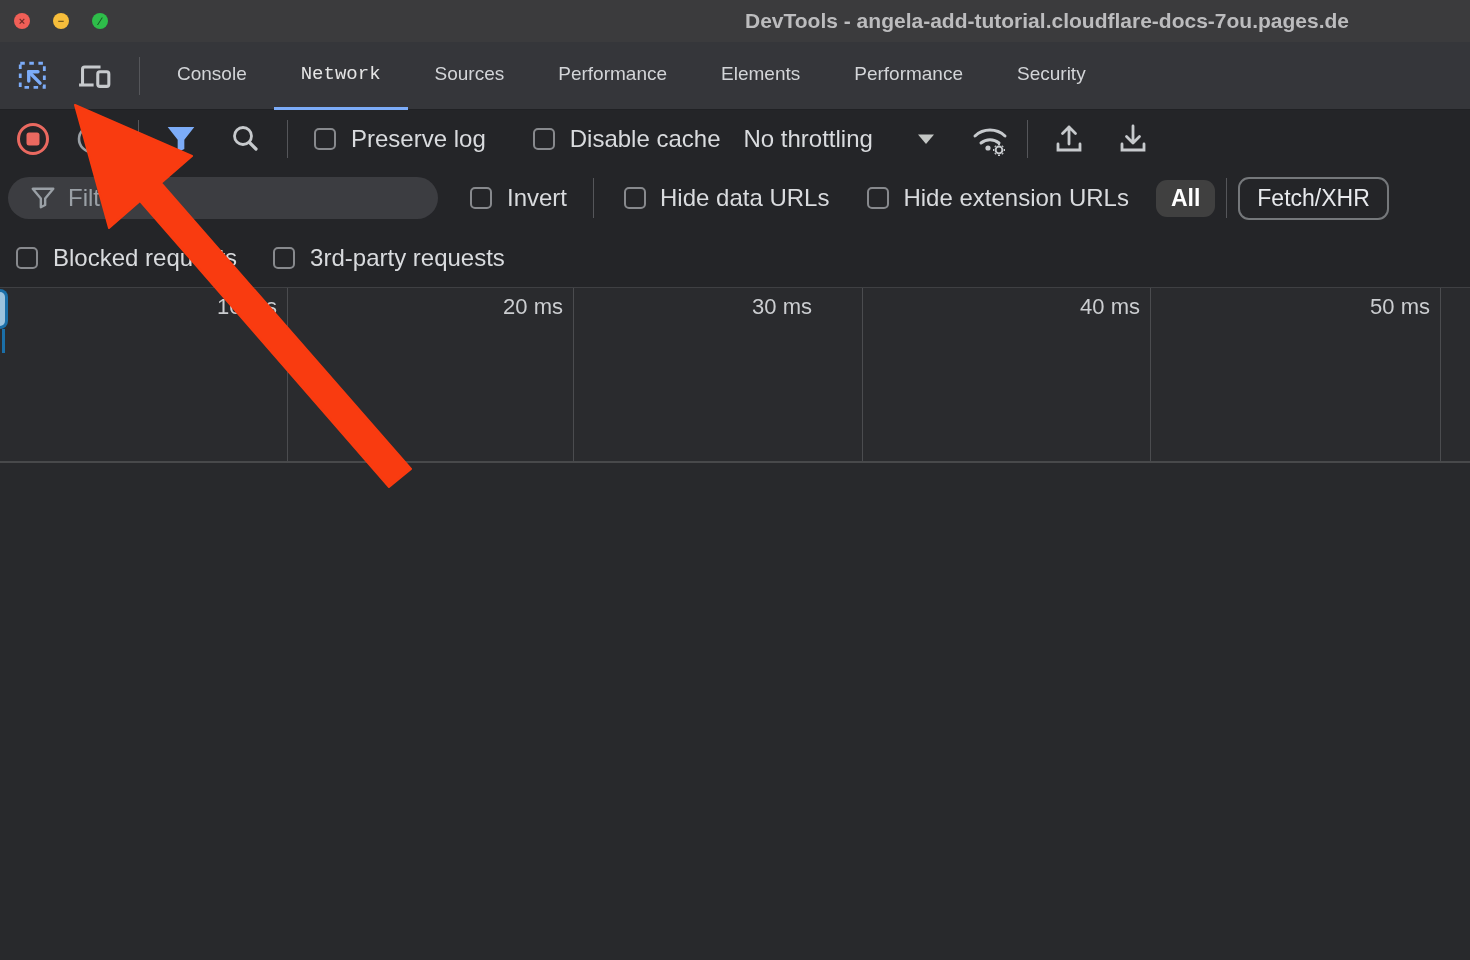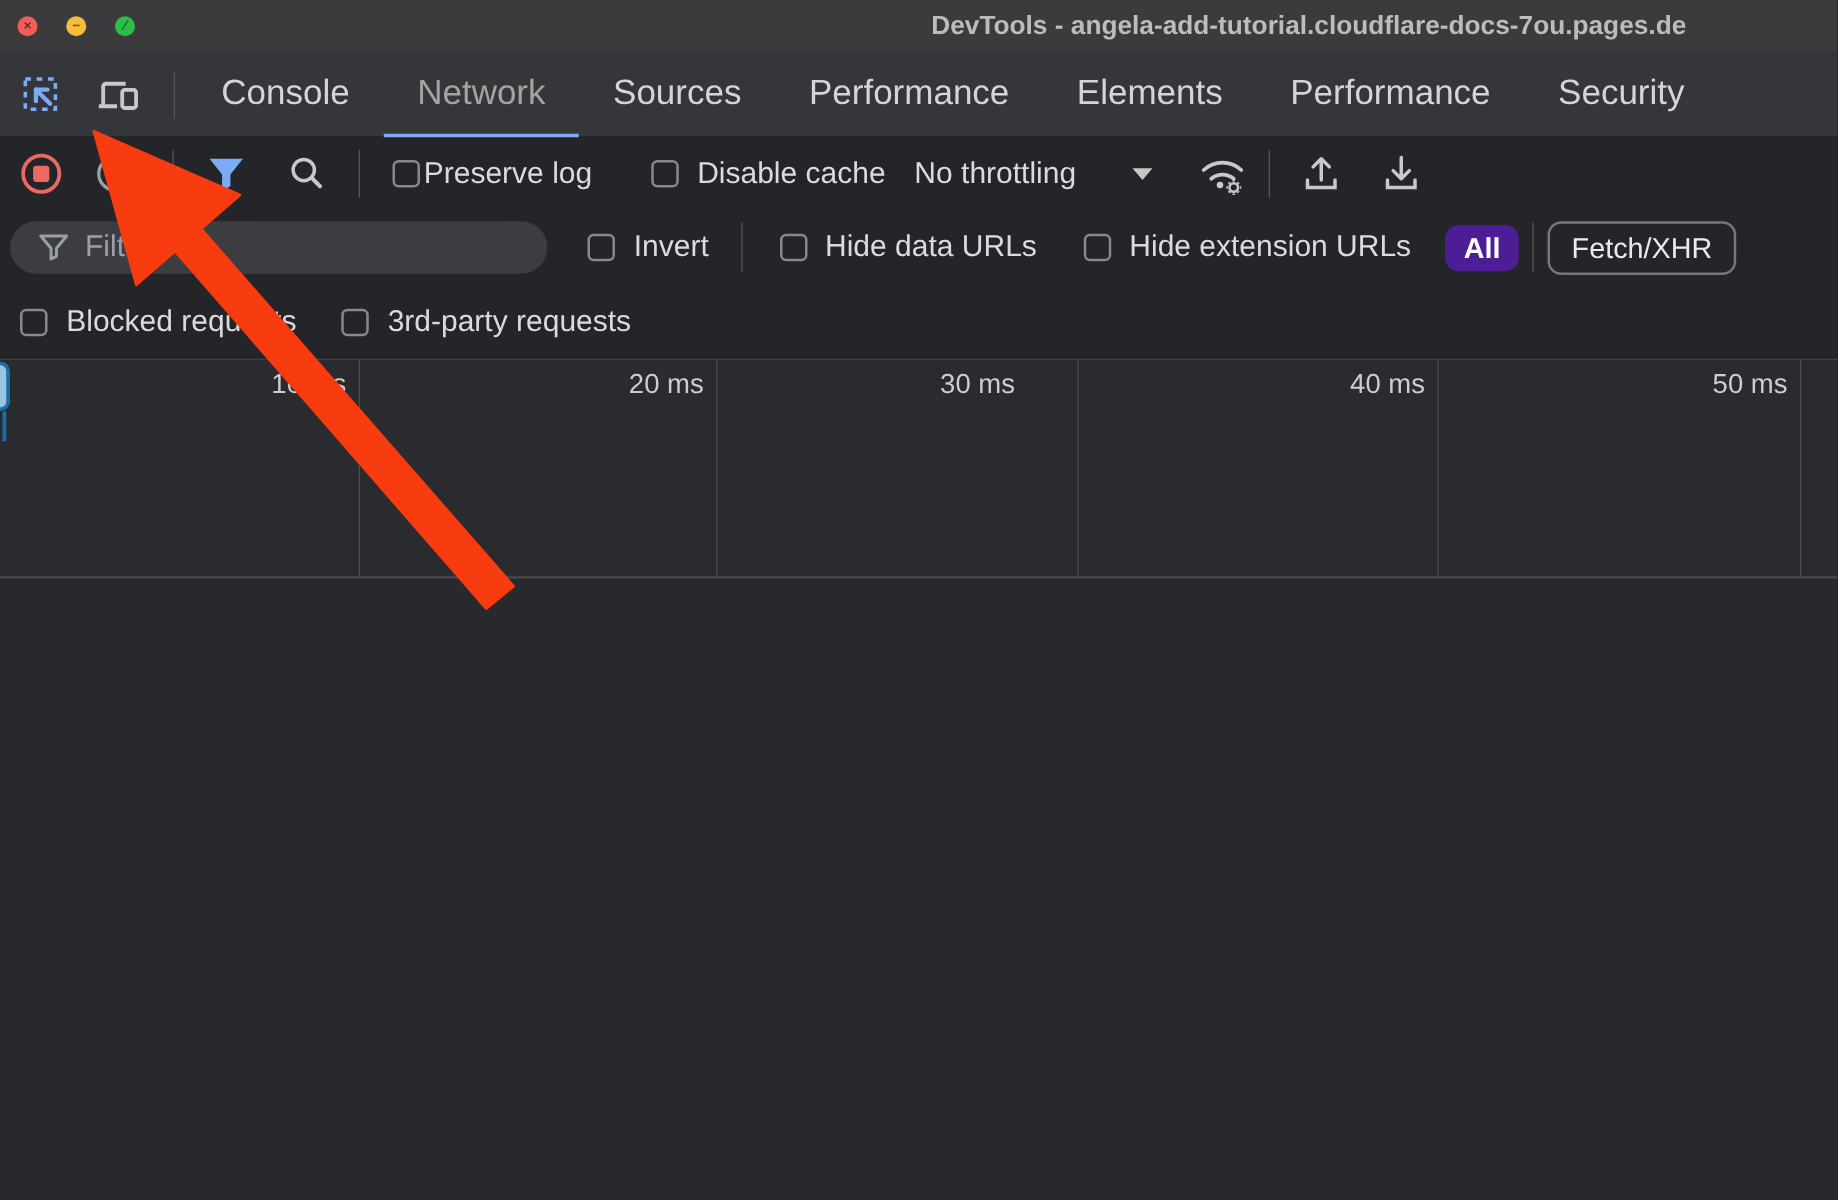--- a/index.html
+++ b/index.html
@@ -21,42 +21,42 @@
             font-size:21px; font-weight:bold; color:#bcbcbe; white-space:nowrap; }
 
   
   .tabbar { position:absolute; top:42px; left:0; width:100%; height:68px;
             background:#35363a; border-bottom:1px solid #202124;
             display:flex; align-items:center; }
   .iconbtn { width:44px; height:44px; display:flex; align-items:center; justify-content:center; }
   .vdiv { width:1px; height:38px; background:#55565a; }
   .tabs { display:flex; height:68px; margin-left:10px; }
   .tab { padding:0 27px; height:68px; display:flex; align-items:center;
-         font-size:28px; color:#d3d5d8; white-space:nowrap; border-bottom:3px solid transparent; }
-  .tab.active { color:#a3a3a3; border-bottom:3px solid #7cacf8; }
+         font-size:19px; color:#d3d5d8; white-space:nowrap; border-bottom:3px solid transparent; }
+  .tab.active { color:#e5e5e5; border-bottom:3px solid #7cacf8;font-family:Liberation Mono, monospace; }
 
   
   .toolbar { position:absolute; top:110px; left:0; width:100%; height:58px;
              background:#242528; display:flex; align-items:center; }
   .frow1 { position:absolute; top:168px; left:0; width:100%; height:60px;
            background:#242528; display:flex; align-items:center; }
   .frow2 { position:absolute; top:228px; left:0; width:100%; height:59px;
            background:#242528; display:flex; align-items:center; }
   .label { font-size:24px; color:#d9dbde; white-space:nowrap; }
   .checkbox { width:22px; height:22px; border:2px solid #87898d; border-radius:5px;
               background:transparent; flex:none; }
 
   .filterpill { margin-left:8px; width:430px; height:42px; border-radius:21px;
                 background:#3c3d41; display:flex; align-items:center; }
   .filterpill input { background:transparent; border:none; outline:none;
                       font-size:24px; color:#e8eaed; width:330px;
                       font-family:"Liberation Sans", sans-serif; }
   .filterpill input::placeholder { color:#9aa0a6; }
 
-  .chip-all { padding:5px 15px; border-radius:11px; background:#4c1d95; color:#ffffff;
+  .chip-all { padding:5px 15px; border-radius:11px; background:#404040; color:#ffffff;
               font-size:23px; font-weight:bold; }
   .chip-fetch { padding:6px 17px; border-radius:11px; border:2px solid #75787b;
                 color:#e8eaed; font-size:23px; white-space:nowrap; }
 
   
   .overview { position:absolute; top:287px; left:0; width:100%; height:176px;
               background:#2a2b2e; border-top:1px solid #3f4043; border-bottom:2px solid #48494b; }
   .gridline { position:absolute; top:0; bottom:0; width:1px; background:#4b4c4f; }
   .tick { position:absolute; top:6px; width:110px; text-align:right;
           font-size:22px; color:#cbcdd0; }
@@ -142,21 +142,21 @@
       </svg>
     </span>
     <span style="margin-left:32px">
       <svg width="32" height="32" viewBox="0 0 32 32">
         <circle cx="14" cy="13" r="8.5" fill="none" stroke="#c7cacd" stroke-width="2.8"></circle>
         <path d="M20.5 19.5 L27 26" stroke="#c7cacd" stroke-width="3.2" stroke-linecap="round"></path>
       </svg>
     </span>
     <div class="vdiv" style="margin-left:26px"></div>
     <span class="checkbox" style="margin-left:26px"></span>
-    <span class="label" style="margin-left:3px">Preserve log</span>
+    <span class="label" style="margin-left:15px">Preserve log</span>
     <span class="checkbox" style="margin-left:47px"></span>
     <span class="label" style="margin-left:15px">Disable cache</span>
     <span class="label" style="margin-left:23px">No throttling</span>
     <span style="margin-left:44px">
       <svg width="18" height="12" viewBox="0 0 18 12">
         <path d="M1 1.5 L17 1.5 L9 11 Z" fill="#c4c7c5"></path>
       </svg>
     </span>
     <span style="margin-left:34px">
       <svg width="42" height="36" viewBox="0 0 42 36">

